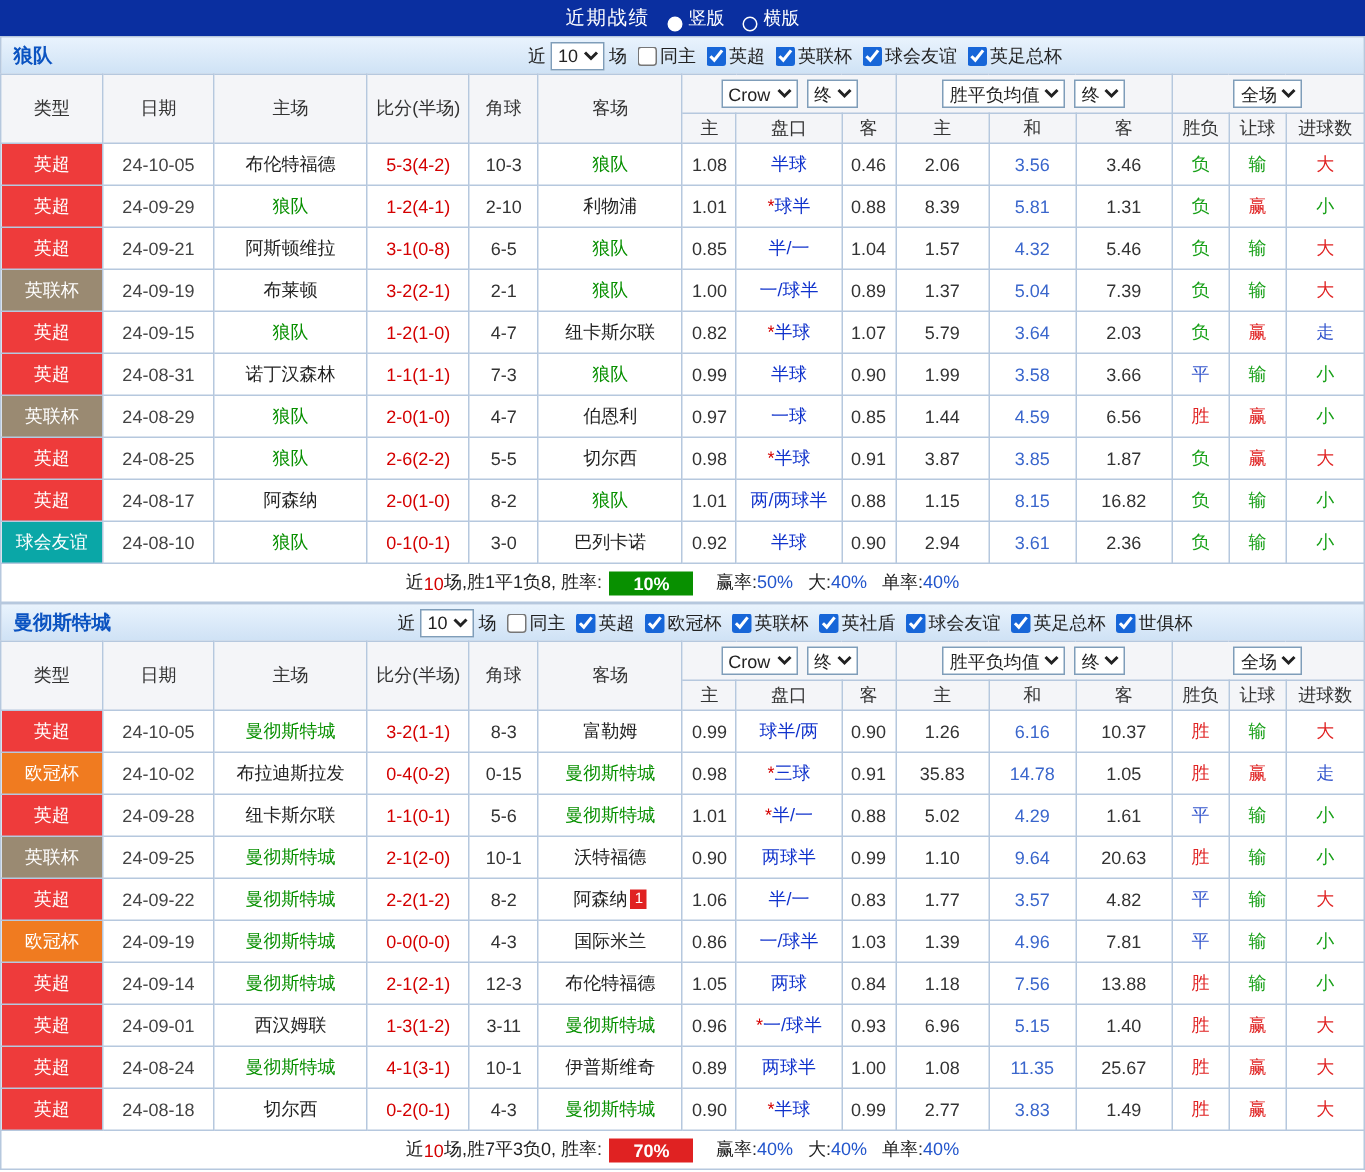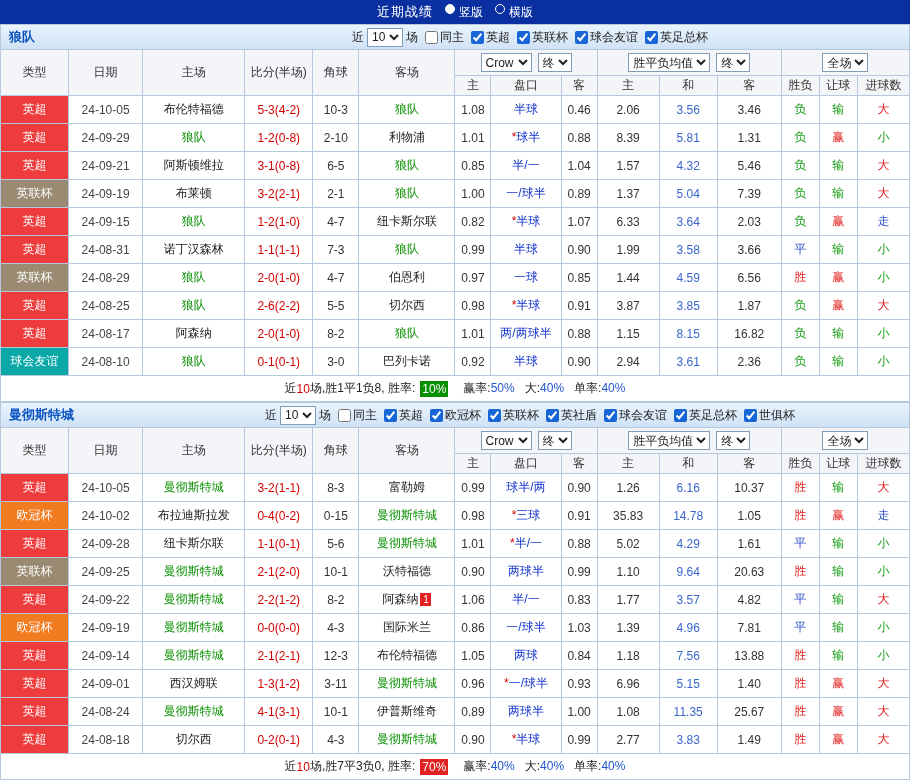--- a/index.html
+++ b/index.html
@@ -1,19 +1,19 @@
 <!DOCTYPE html>
 <html><head>
 <meta charset="utf-8">
 <style>
   *{box-sizing:border-box;margin:0;padding:0}
   body{width:910px;background:#fff;color:#222;font-family:"Liberation Sans","DejaVu Sans",sans-serif;font-size:12px}
   .topbar{height:24px;background:#0a2fa0;color:#fff;display:flex;align-items:center;justify-content:center;gap:12px}
   .topbar .title{font-weight:normal;font-size:13px;letter-spacing:1px}
-  .radio{display:inline-flex;align-items:flex-start;gap:4px;cursor:pointer}
+  .radio{display:inline-flex;align-items:flex-end;gap:4px;cursor:pointer}
   .rdot{width:10px;height:10px;border:1px solid #fff;border-radius:50%;display:inline-block}
   .rdot.on{background:#fff}
   .secbar{height:25px;background:linear-gradient(#e9f3fd,#cfe2f5);border:1px solid #b6c8de;border-bottom:0;display:flex;align-items:center;padding:0 8px}
   .secbar .team{color:#0b53c1;font-weight:bold;font-size:13px;min-width:150px}
   .filters{flex:1;display:flex;align-items:center;justify-content:center;gap:3px;white-space:nowrap}
   .cbl{display:inline-flex;align-items:center;gap:2px;cursor:pointer;margin-left:4px}
   input[type=checkbox]{width:13px;height:13px;accent-color:#1766d8;margin:0}
   select.sel{font-size:12px;height:19px;border:1px solid #7f9db9;background:#fff;color:#222}
   table{width:910px;border-collapse:collapse;table-layout:fixed}
   td{border:1px solid #b6c8de;text-align:center;padding:0 2px;overflow:hidden;white-space:nowrap}
@@ -28,21 +28,21 @@
   td.tm{color:#222}
   td.score{color:#d40000}
   td.hcp{color:#1133cc}
   .star{color:#d40000}
   td.ed{color:#3a66cc}
   td.od{color:#333}
   .rc{display:inline-block;background:#e02222;color:#fff;width:11px;height:13px;line-height:13px;font-size:10px;margin-left:2px;vertical-align:middle}
   .secfoot{height:26px;display:flex;align-items:center;justify-content:center;border:1px solid #b6c8de;border-top:0;background:#fff}
   .fnum{color:#d40000}
   .fval{color:#2255cc}
-  .rate{color:#fff;padding:1px 2px;margin:0 5px;font-weight:normal}
+  .rate{color:#fff;padding:1px 16px;margin:0 5px;font-weight:bold}
   .stat{margin-left:10px}
 </style>
 </head>
 <body>
 
 <div class="topbar">
   <span class="title">近期战绩</span>
   <label class="radio">
     <span class="rdot on"></span>
     <span>竖版</span>
@@ -140,21 +140,21 @@
             <td class="ed">3.56</td>
             <td class="od">3.46</td>
             <td style="color: rgb(24, 160, 24);">负</td>
             <td style="color: rgb(24, 160, 24);">输</td>
             <td style="color: rgb(224, 34, 34);">大</td>
           </tr>
           <tr>
             <td class="type" style="background: rgb(238, 59, 59);">英超</td>
             <td class="date">24-09-29</td>
             <td class="focal">狼队</td>
-            <td class="score">1-2(0-8)</td>
+            <td class="score">1-2(4-1)</td>
             <td class="od">2-10</td>
             <td class="tm">利物浦</td>
             <td class="od">1.01</td>
             <td class="hcp"><span class="star">*</span>球半</td>
             <td class="od">0.88</td>
             <td class="od">8.39</td>
             <td class="ed">5.81</td>
             <td class="od">1.31</td>
             <td style="color: rgb(24, 160, 24);">负</td>
             <td style="color: rgb(224, 34, 34);">赢</td>
@@ -197,21 +197,21 @@
           <tr>
             <td class="type" style="background: rgb(238, 59, 59);">英超</td>
             <td class="date">24-09-15</td>
             <td class="focal">狼队</td>
             <td class="score">1-2(1-0)</td>
             <td class="od">4-7</td>
             <td class="tm">纽卡斯尔联</td>
             <td class="od">0.82</td>
             <td class="hcp"><span class="star">*</span>半球</td>
             <td class="od">1.07</td>
-            <td class="od">6.33</td>
+            <td class="od">5.79</td>
             <td class="ed">3.64</td>
             <td class="od">2.03</td>
             <td style="color: rgb(24, 160, 24);">负</td>
             <td style="color: rgb(224, 34, 34);">赢</td>
             <td style="color: rgb(51, 85, 204);">走</td>
           </tr>
           <tr>
             <td class="type" style="background: rgb(238, 59, 59);">英超</td>
             <td class="date">24-08-31</td>
             <td class="tm">诺丁汉森林</td>

